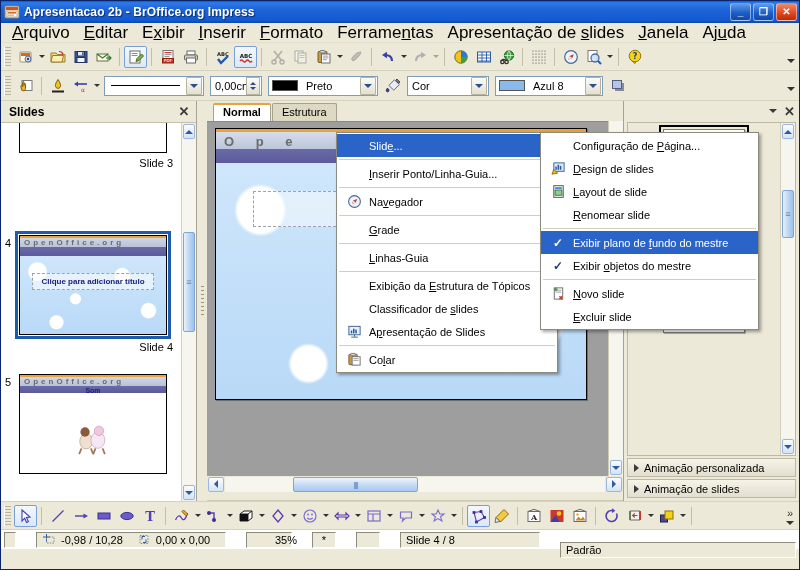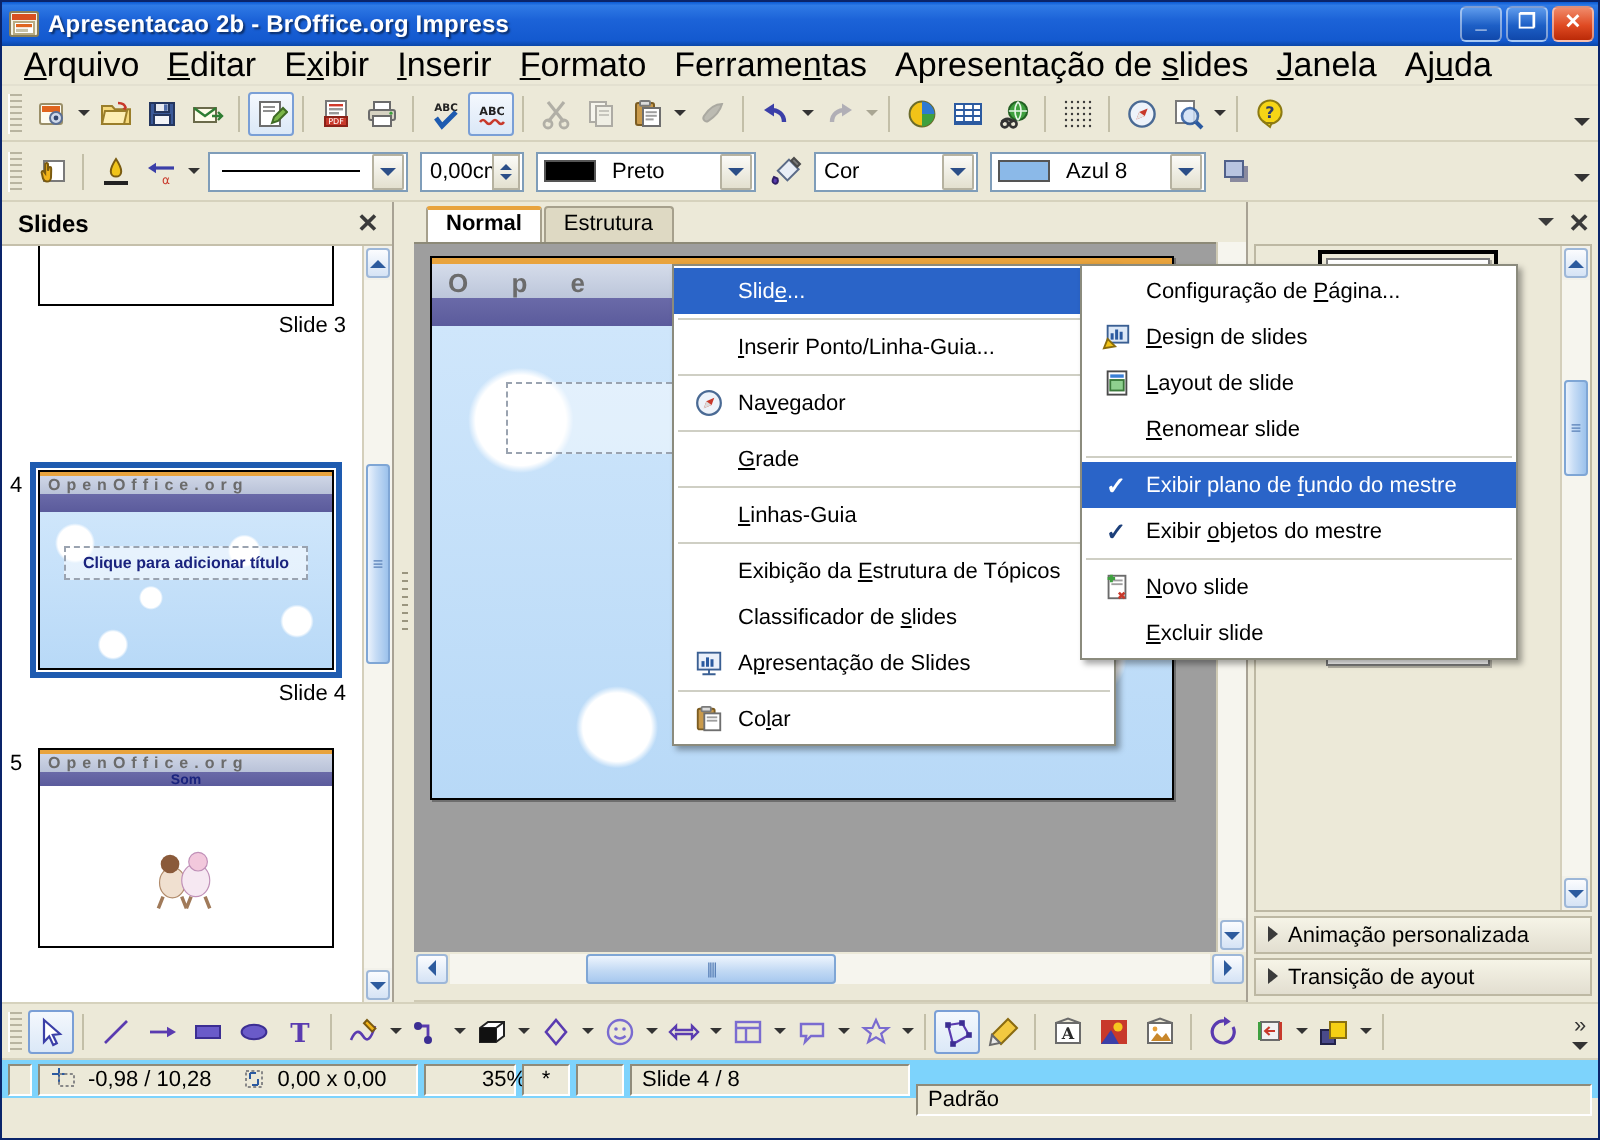--- a/index.html
+++ b/index.html
@@ -270,21 +270,21 @@
   .bars b { width:6px; background:#a8a8a8; border:1px solid #7a7a7a; display:block;}
 
   
   .drawbar { height:28px; background:#ece9d8; border-top:1px solid #d6d2bd; display:flex; align-items:center; padding-left:2px; position:relative;}
   .drawbar .more { position:absolute; right:2px; top:2px; width:14px; height:24px;
       display:flex; flex-direction:column; align-items:center; justify-content:center; color:#333; font-size:9px;}
   .drawbar .more .chev::after{content:"»";font-size:11px;}
   .drawbar .more .dn::after{content:"";display:block;border-left:4px solid transparent;border-right:4px solid transparent;border-top:4px solid #333;margin-top:2px;}
 
   
-  .statusbar { height:20px; background:#7dd3fc; display:flex; align-items:center; gap:3px; padding:0 3px; border-top:1px solid #d6d2bd;}
+  .statusbar { height:20px; background:#ffffff; display:flex; align-items:center; gap:20px; padding:0 3px; border-top:1px solid #d6d2bd;}
   .sfield {
     height:16px; border:1px solid #b7b3a0; background:#ece9d8;
     display:flex; align-items:center; padding:0 5px; font-size:11px; white-space:nowrap;
   }
   .sfield.sunken { border-top-color:#8f8b7a; border-left-color:#8f8b7a; border-bottom-color:#fff; border-right-color:#fff;}
   .statusbar .grow{flex:1 1 auto;margin-top:20px;}
 
   
   .menu {
     position:absolute; background:#fff; border:1px solid #8b8b7d;
@@ -796,21 +796,21 @@
               <i class="dn"></i>
             </div>
         </div>
       </div>
       <div class="tp-sec">
         <span class="tri"></span>
         <span>Animação personalizada</span>
       </div>
       <div class="tp-sec" style="margin-bottom:3px;">
         <span class="tri"></span>
-        <span>Transição de ayout</span>
+        <span>Animação de slides</span>
       </div>
     </div>
   </div>
 
   <div class="drawbar">
     <span class="grip"></span>
 
     <span class="tbtn active">
       <svg class="ico" viewBox="0 0 16 16">
           <path d="M4 2l8 7-3.6.4 2 4.2-1.8.9-2-4.3L4 13z" fill="#fff" stroke="#3b3fa8" stroke-width="1.1"></path>

